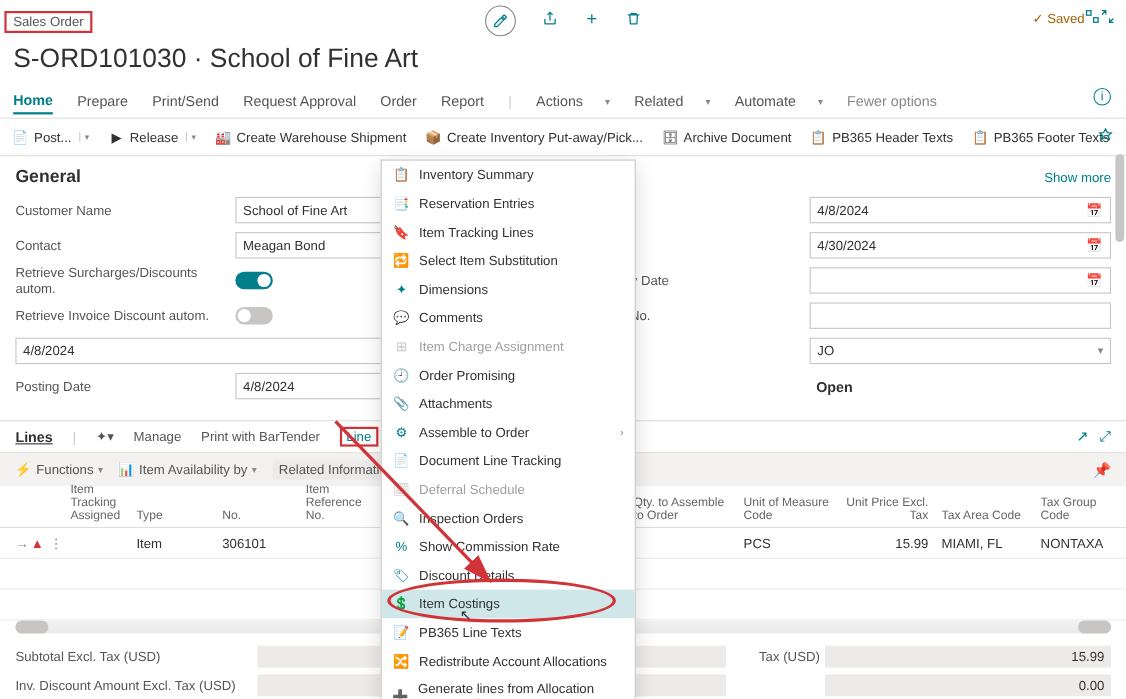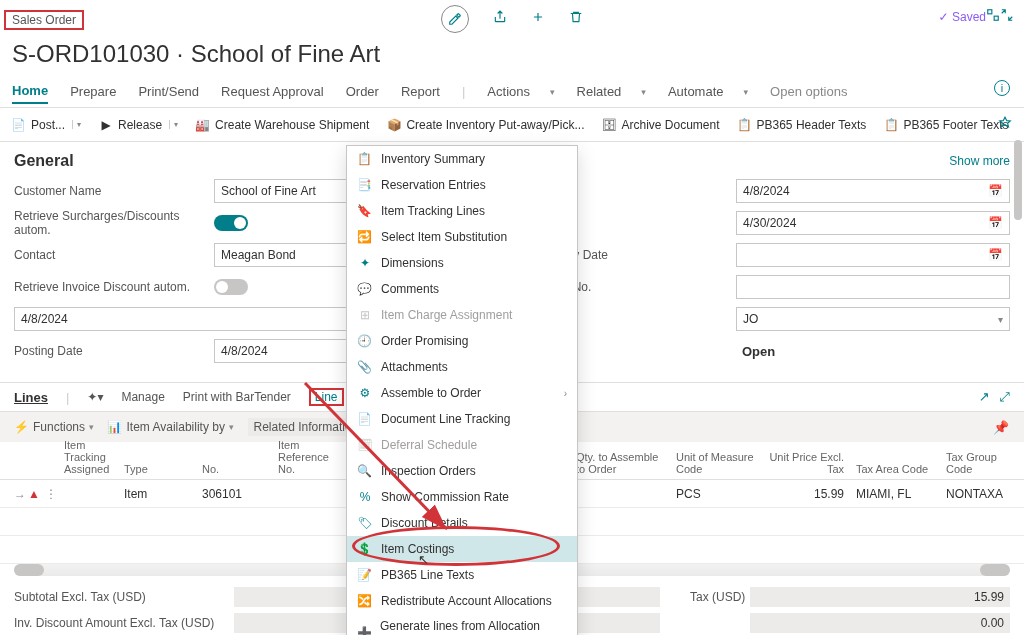--- a/index.html
+++ b/index.html
@@ -3,21 +3,21 @@
 <meta charset="utf-8">
 <style>
   * { box-sizing: border-box; margin: 0; padding: 0; }
   body { font-family: "Segoe UI", Arial, sans-serif; font-size: 13px; color: #323130; background: #fff; width: 1024px; height: 635px; overflow: hidden; position: relative; }
   
   .top-header { display: flex; align-items: center; height: 36px; border-bottom: 1px solid transparent; }
   .sales-order-tag { border: 2px solid #d13438; padding: 1px 6px; font-size: 12px; margin: 4px 0 0 4px; color: #555; }
   .top-center-icons { position: absolute; left: 50%; top: 5px; transform: translateX(-50%); display: flex; gap: 24px; align-items: center; }
   .top-icon-circle { width: 28px; height: 28px; border: 1px solid #888; border-radius: 50%; display: flex; align-items: center; justify-content: center; color: #007e8a; cursor: pointer; }
   .top-plain-icon { color: #007e8a; cursor: pointer; font-size: 16px; }
-  .top-right { position: absolute; right: 10px; top: 8px; display: flex; align-items: center; font-size: 12px; color: #8b5cf6; }
+  .top-right { position: absolute; right: 10px; top: 8px; display: flex; align-items: center; font-size: 12px; color: #a16207; }
   .top-right svg { cursor: pointer; }
   
   .page-title { font-size: 24px; font-weight: 400; color: #323130; padding: 4px 12px 8px 12px; }
   
   .main-tabs { display: flex; align-items: center; padding: 0 12px; border-bottom: 1px solid #e1dfdd; gap: 22px; height: 32px; position: relative; }
   .main-tab { font-size: 13px; color: #555; padding: 4px 0; cursor: pointer; }
   .main-tab.active { color: #007e8a; border-bottom: 2px solid #007e8a; font-weight: 600; }
   .tab-sep { color: #ccc; }
   .tab-with-caret { display: inline-flex; align-items: center; gap: 20px; }
   .caret { font-size: 9px; color: #888; }
@@ -170,21 +170,21 @@
       <span class="caret">▾</span>
     </span>
   <span class="main-tab tab-with-caret">
       <span>Related</span>
       <span class="caret">▾</span>
     </span>
   <span class="main-tab tab-with-caret">
       <span>Automate</span>
       <span class="caret">▾</span>
     </span>
-  <span class="main-tab fewer-options">Open options</span>
+  <span class="main-tab fewer-options">Fewer options</span>
   <span class="info-icon-right">i</span>
 </div>
 
 <div class="action-bar">
   <span class="action-item">
     <span class="mini-icon">📄</span>
     <span>Post...</span>
     <span class="small-caret split-caret">▾</span>
   </span>
   <span class="action-item">
@@ -226,29 +226,29 @@
 
 <div class="form-grid">
   <div class="col">
     <div class="form-row">
       <label>Customer Name</label>
       <div class="fld">
           <span>School of Fine Art</span>
         </div>
     </div>
     <div class="form-row">
+      <label>Contact</label>
+      <div class="fld">
+          <span>Meagan Bond</span>
+        </div>
+    </div>
+    <div class="form-row">
       <label>Retrieve Surcharges/Discounts autom.</label>
       <div class="toggle on">
           <div class="knob"></div>
-        </div>
-    </div>
-    <div class="form-row">
-      <label>Contact</label>
-      <div class="fld">
-          <span>Meagan Bond</span>
         </div>
     </div>
     <div class="form-row">
       <label>Retrieve Invoice Discount autom.</label>
       <div class="toggle off">
           <div class="knob"></div>
         </div>
     </div>
     <div class="form-row">
       <div class="fld">

